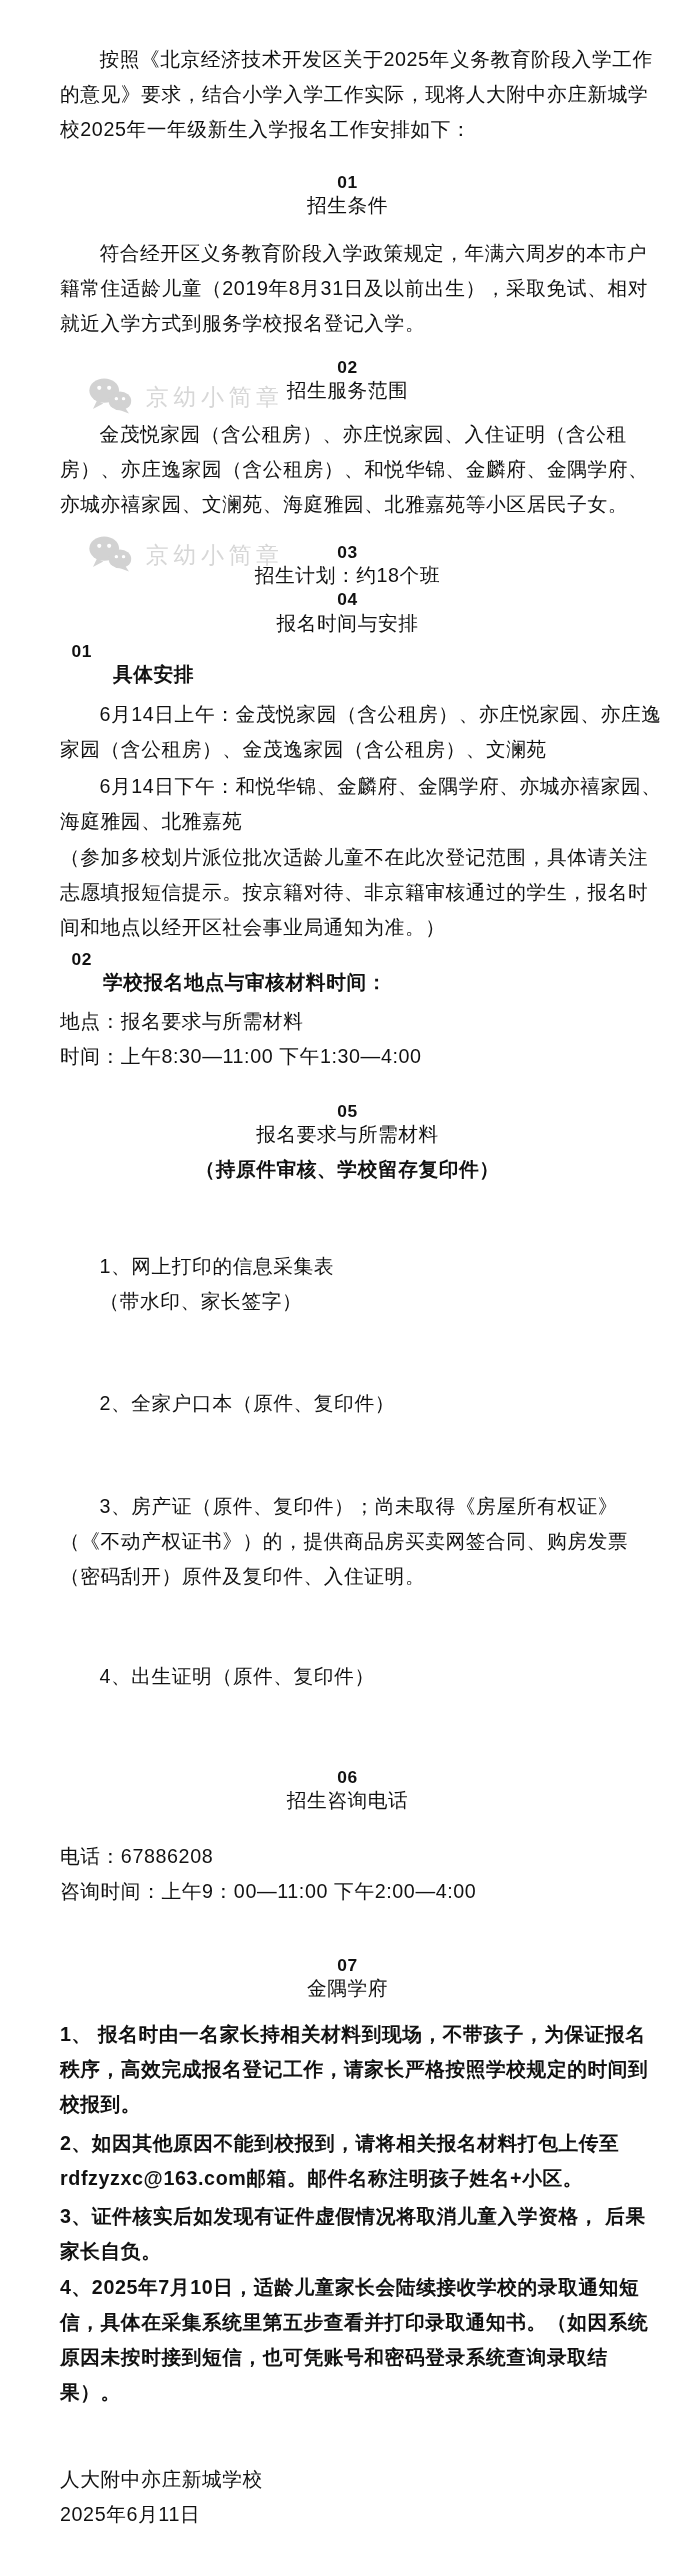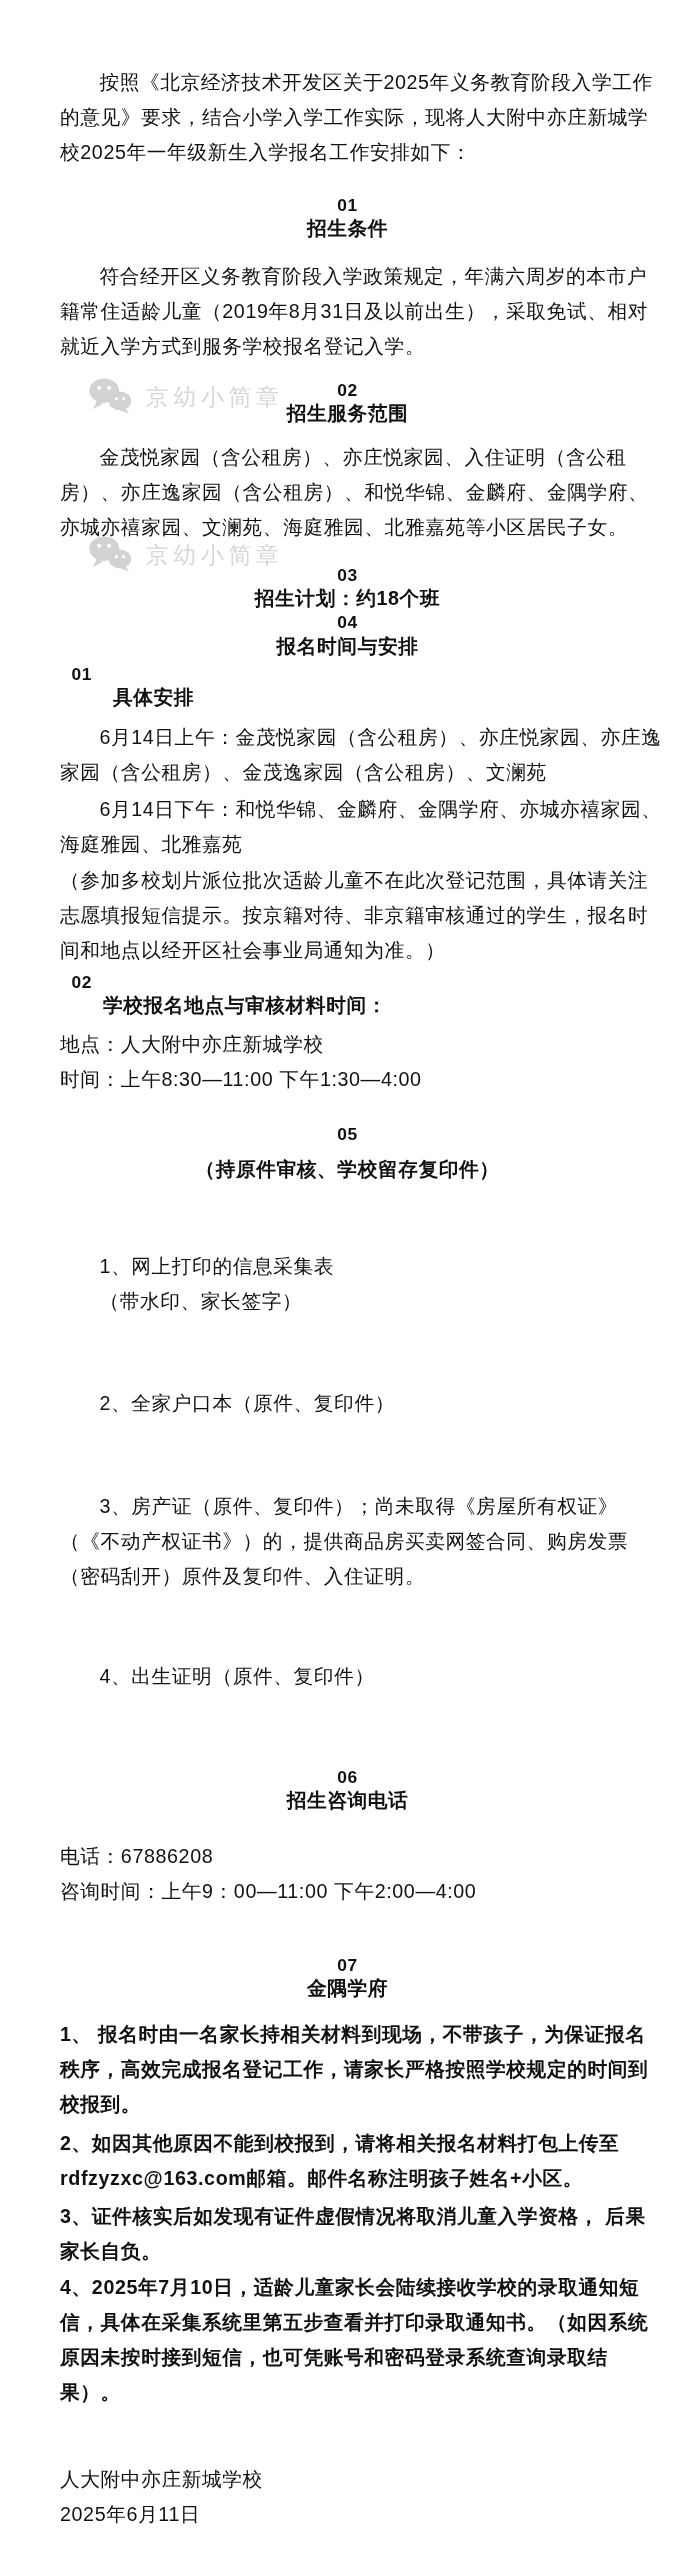--- a/index.html
+++ b/index.html
@@ -9,28 +9,28 @@
     height:2576px;
     margin:0 auto;
     background:#ffffff;
     color:#111111;
     font-family:"Liberation Sans","DejaVu Sans",sans-serif;
     font-size:19.7px;
     line-height:35px;
     letter-spacing:0.6px;
     overflow:hidden;
   }
-  .content{position:relative;z-index:1;padding:42px 32px 0 32px;margin-top:23px;}
+  .content{position:relative;z-index:1;padding:42px 32px 0 32px;}
   .content p, .content div{margin:0;}
   
   .pbody{padding-left:28px;}
   .indent{text-indent:2em;}
   .bold{font-weight:bold;}
   .hnum{font-size:17.4px;line-height:23px;font-weight:bold;text-align:center;}
-  .htitle{font-size:19.7px;line-height:23px;font-weight:bold;text-align:center;}
+  .htitle{font-size:19.7px;line-height:23px;font-weight:normal;text-align:center;}
   .hparen{font-size:19.7px;line-height:35px;font-weight:bold;text-align:center;}
   .subnum{padding-left:28px;text-indent:11.6px;font-size:17.4px;line-height:23px;font-weight:bold;}
   .subtitle{padding-left:28px;text-indent:53px;font-size:19.7px;line-height:23px;font-weight:bold;}
   .sign{padding-right:0;}
   
   .watermark{
     position:absolute;
     left:88px;
     z-index:0;
     display:flex;
@@ -102,24 +102,25 @@
     <div class="subnum" style="margin-top:4.6px">01</div>
     <div class="subtitle">具体安排</div>
 
     <p class="pbody indent" style="margin-top:11px">6月14日上午：金茂悦家园（含公租房）、亦庄悦家园、亦庄逸家园（含公租房）、金茂逸家园（含公租房）、文澜苑</p>
     <p class="pbody indent" style="margin-top:1.7px">6月14日下午：和悦华锦、金麟府、金隅学府、亦城亦禧家园、海庭雅园、北雅嘉苑</p>
     <p class="pbody" style="margin-top:1.7px">（参加多校划片派位批次适龄儿童不在此次登记范围，具体请关注志愿填报短信提示。按京籍对待、非京籍审核通过的学生，报名时间和地点以经开区社会事业局通知为准。）</p>
 
     <div class="subnum" style="margin-top:2.3px">02</div>
     <div class="subtitle" style="text-indent:43px">学校报名地点与审核材料时间：</div>
 
-    <p class="pbody" style="margin-top:10.4px">地点：人大附中亦庄新城学校</p>
+    <p class="pbody" style="margin-top:10.4px">地点：报名要求与所需材料</p>
     <p class="pbody">时间：上午8:30—11:00 下午1:30—4:00</p>
 
     <div class="hnum" style="margin-top:26px">05</div>
+    <div class="htitle">报名要求与所需材料</div>
     <div class="hparen" style="margin-top:5.8px">（持原件审核、学校留存复印件）</div>
 
     <p class="pbody indent" style="margin-top:62px">1、网上打印的信息采集表</p>
     <p class="pbody indent">（带水印、家长签字）</p>
     <p class="pbody indent" style="margin-top:67px">2、全家户口本（原件、复印件）</p>
     <p class="pbody indent" style="margin-top:68px">3、房产证（原件、复印件）；尚未取得《房屋所有权证》（《不动产权证书》）的，提供商品房买卖网签合同、购房发票（密码刮开）原件及复印件、入住证明。</p>
     <p class="pbody indent" style="margin-top:65px">4、出生证明（原件、复印件）</p>
 
     <div class="hnum" style="margin-top:72px">06</div>
     <div class="htitle">招生咨询电话</div>

